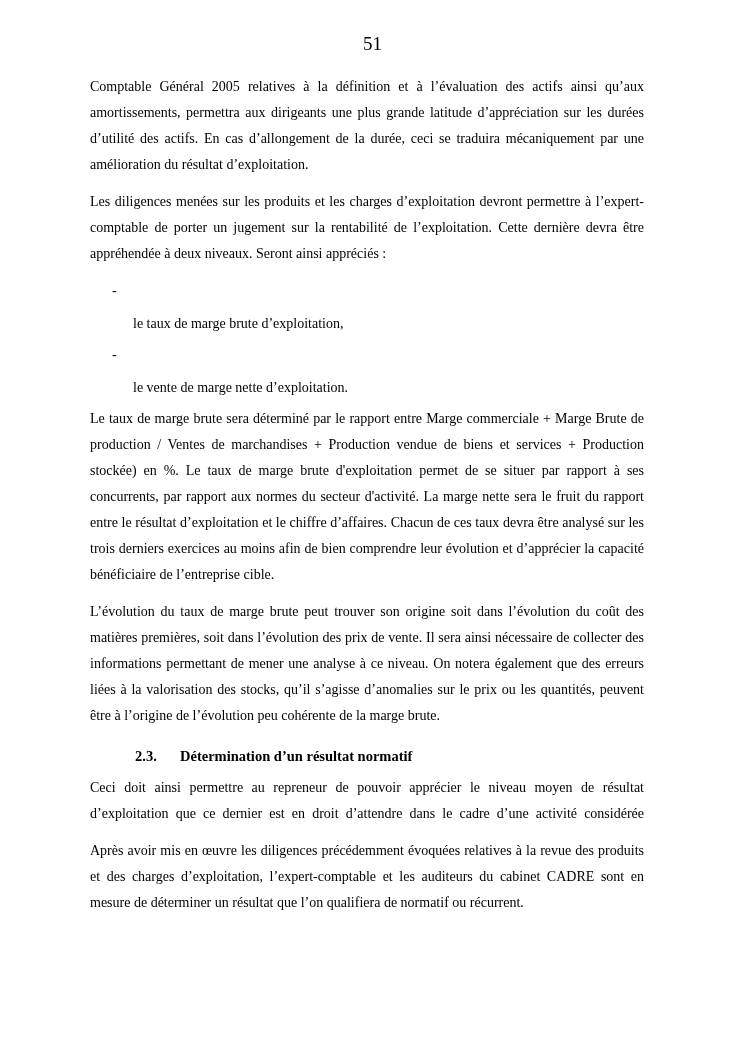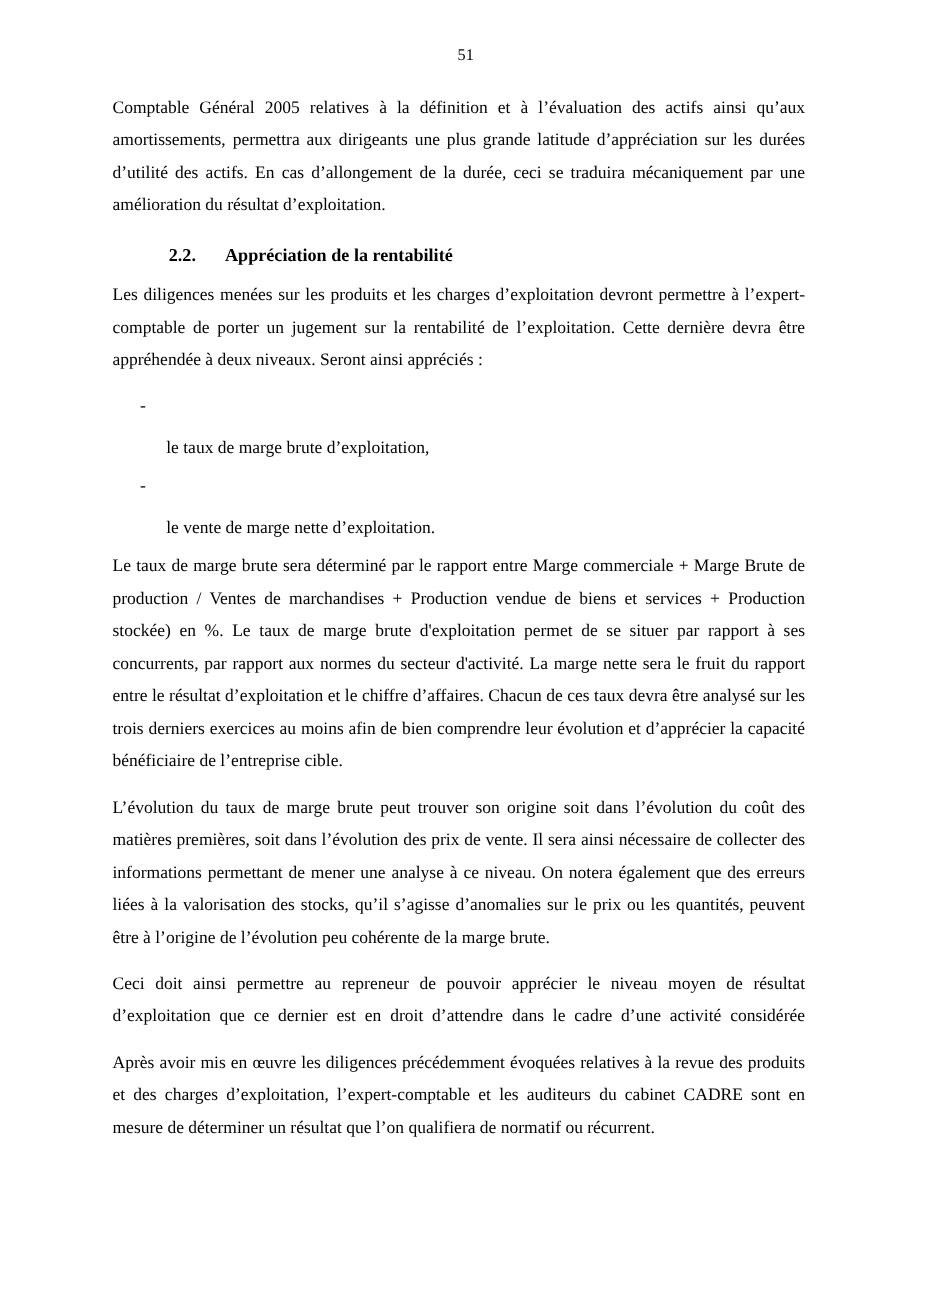--- a/index.html
+++ b/index.html
@@ -14,21 +14,21 @@
     background: #ffffff;
     box-sizing: border-box;
     padding: 36px 90px 0 90px;
     overflow: hidden;
     font-family: "Liberation Serif", "DejaVu Serif", serif;
     font-size: 14px;
     color: #000000;
   }
   .page-number {
     text-align: center;
-    font-size: 13px;
+    font-size: 19px;
     margin: 0 0 22px 0;
     line-height: 16px;
   }
   .para {
     text-align: justify;
     line-height: 26px;
     margin: 0 11px 11px 0;
   }
   .para.justify-last {
     text-align-last: justify;
@@ -70,41 +70,41 @@
 </style>
 </head>
 <body>
 
 <div class="page">
 
   <div class="page-number">51</div>
 
   <p class="para">Comptable Général 2005 relatives à la définition et à l’évaluation des actifs ainsi qu’aux amortissements, permettra aux dirigeants une plus grande latitude d’appréciation sur les durées d’utilité des actifs. En cas d’allongement de la durée, ceci se traduira mécaniquement par une amélioration du résultat d’exploitation.</p>
 
-  <h2 class="heading">
-    <span class="h-num">2.2.</span>
-    <span class="h-title">Appréciation de la rentabilité</span>
-  </h2>
 
   <p class="para">Les diligences menées sur les produits et les charges d’exploitation devront permettre à l’expert-comptable de porter un jugement sur la rentabilité de l’exploitation. Cette dernière devra être appréhendée à deux niveaux. Seront ainsi appréciés :</p>
 
   <ul class="bullets">
     <li>
       <span class="bullet-dash">-</span>
       <span class="bullet-text">le taux de marge brute d’exploitation,</span>
     </li>
     <li>
       <span class="bullet-dash">-</span>
       <span class="bullet-text">le vente de marge nette d’exploitation.</span>
     </li>
   </ul>
 
   <p class="para">Le taux de marge brute sera déterminé par le rapport entre Marge commerciale + Marge Brute de production / Ventes de marchandises + Production vendue de biens et services + Production stockée) en %. Le taux de marge brute d'exploitation permet de se situer par rapport à ses concurrents, par rapport aux normes du secteur d'activité.  La marge nette sera le fruit du rapport entre le résultat d’exploitation et le chiffre d’affaires. Chacun de ces taux devra être analysé sur les trois derniers exercices au moins afin de bien comprendre leur évolution et d’apprécier la capacité bénéficiaire de l’entreprise cible.</p>
 
   <p class="para">L’évolution du taux de marge brute peut trouver son origine soit dans l’évolution du coût des matières premières, soit dans l’évolution des prix de vente. Il sera ainsi nécessaire de collecter des informations permettant de mener une analyse à ce niveau. On notera également que des erreurs liées à la valorisation des stocks, qu’il s’agisse d’anomalies sur le prix ou les quantités, peuvent être à l’origine de l’évolution peu cohérente de la marge brute.</p>
 
 
+  <h2 class="heading">
+    <span class="h-num">2.3.</span>
+    <span class="h-title">Détermination d’un résultat normatif</span>
+  </h2>
 
   <p class="para justify-last">Ceci doit ainsi permettre au repreneur de pouvoir apprécier le niveau moyen de résultat d’exploitation que ce dernier est en droit d’attendre dans le cadre d’une activité considérée</p>
 
   <p class="para">Après avoir mis en œuvre les diligences précédemment évoquées relatives à la revue des produits et des charges d’exploitation, l’expert-comptable et les auditeurs du cabinet CADRE sont en mesure de déterminer un résultat que l’on qualifiera de normatif ou récurrent.</p>
 
 </div>
 
 </body></html>

